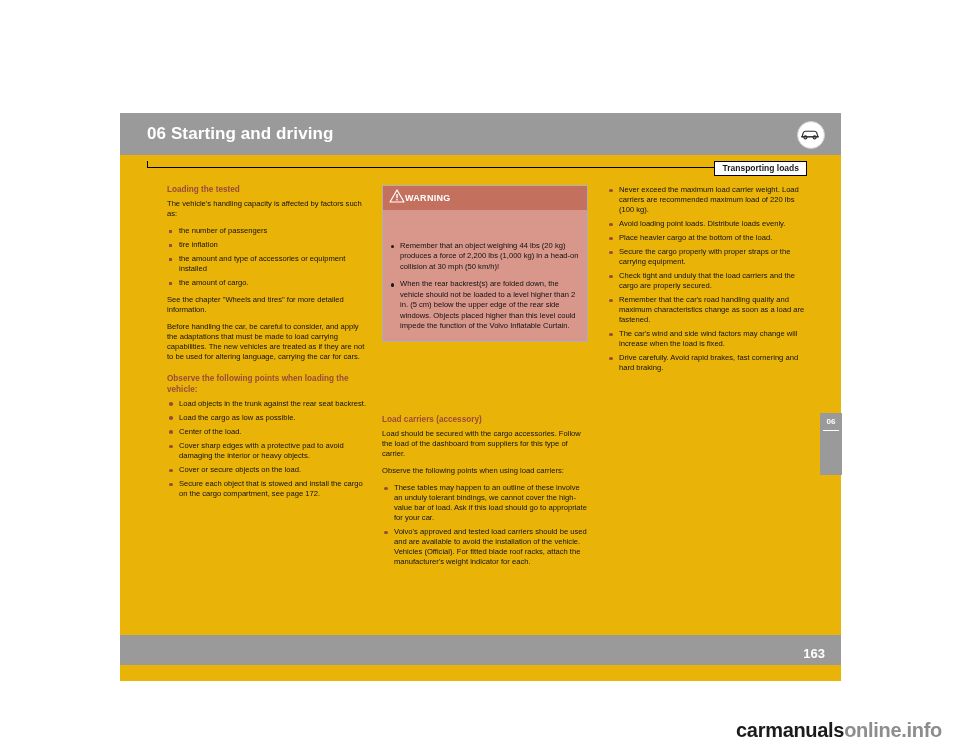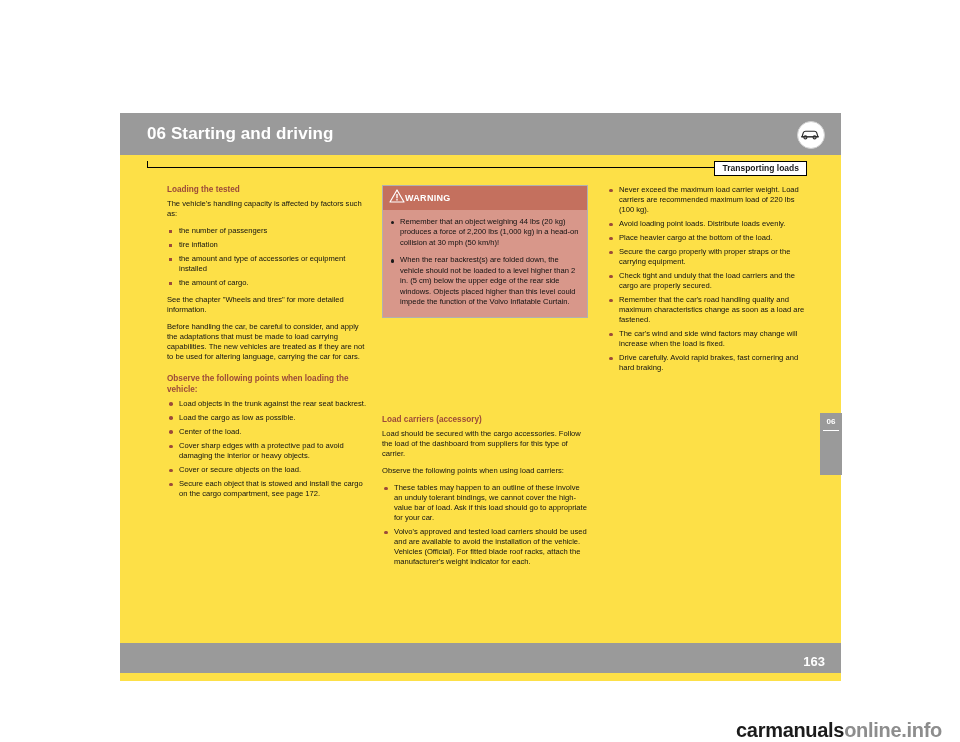--- a/index.html
+++ b/index.html
@@ -15,21 +15,21 @@
     overflow: hidden;
   }
 
   
   #page {
     position: absolute;
     left: 120px;
     top: 113px;
     width: 721px;
     height: 568px;
-    background: #fde047;
+    background: #eab308;
   }
 
   
   .header-bar {
     position: absolute;
     left: 0;
     top: 0;
     width: 721px;
     height: 42px;
     background: #9a9a9a;
@@ -158,20 +158,21 @@
     background: #c4705e;
   }
   .warning-head .wtitle {
     font-size: 9px;
     font-weight: bold;
     color: #ffffff;
     letter-spacing: 0.3px;
   }
   .warning-body {
     padding: 7px 8px 9px 6px;
+    margin-top: 24px;
   }
   .warning-body ul {
     list-style: none;
     margin: 0;
     padding: 0;
   }
   .warning-body li {
     position: relative;
     font-size: 7.6px;
     line-height: 1.38;
@@ -216,21 +217,21 @@
     top: 17px;
     width: 16px;
     height: 1px;
     background: #ffffff;
   }
 
   
   .footer-bar {
     position: absolute;
     left: 0;
-    bottom: 8px;
+    bottom: 16px;
     width: 721px;
     height: 30px;
     background: #9a9a9a;
   }
   .footer-page {
     position: absolute;
     right: 16px;
     bottom: 4px;
     font-size: 13px;
     font-weight: bold;

